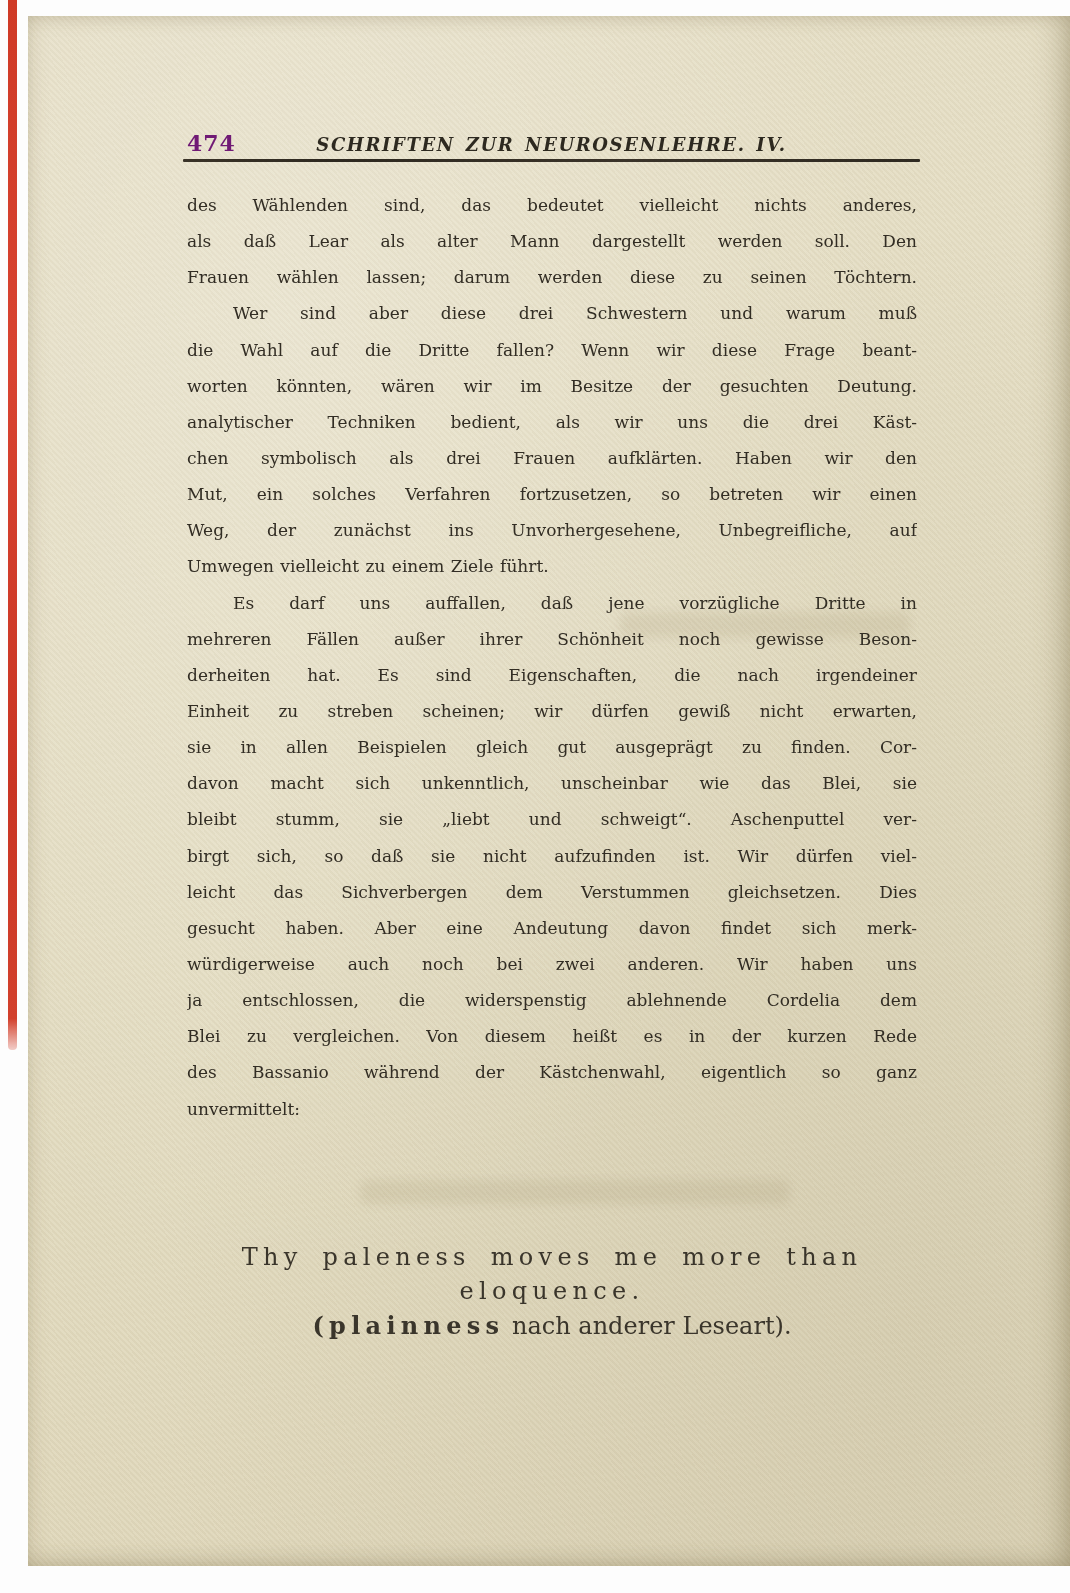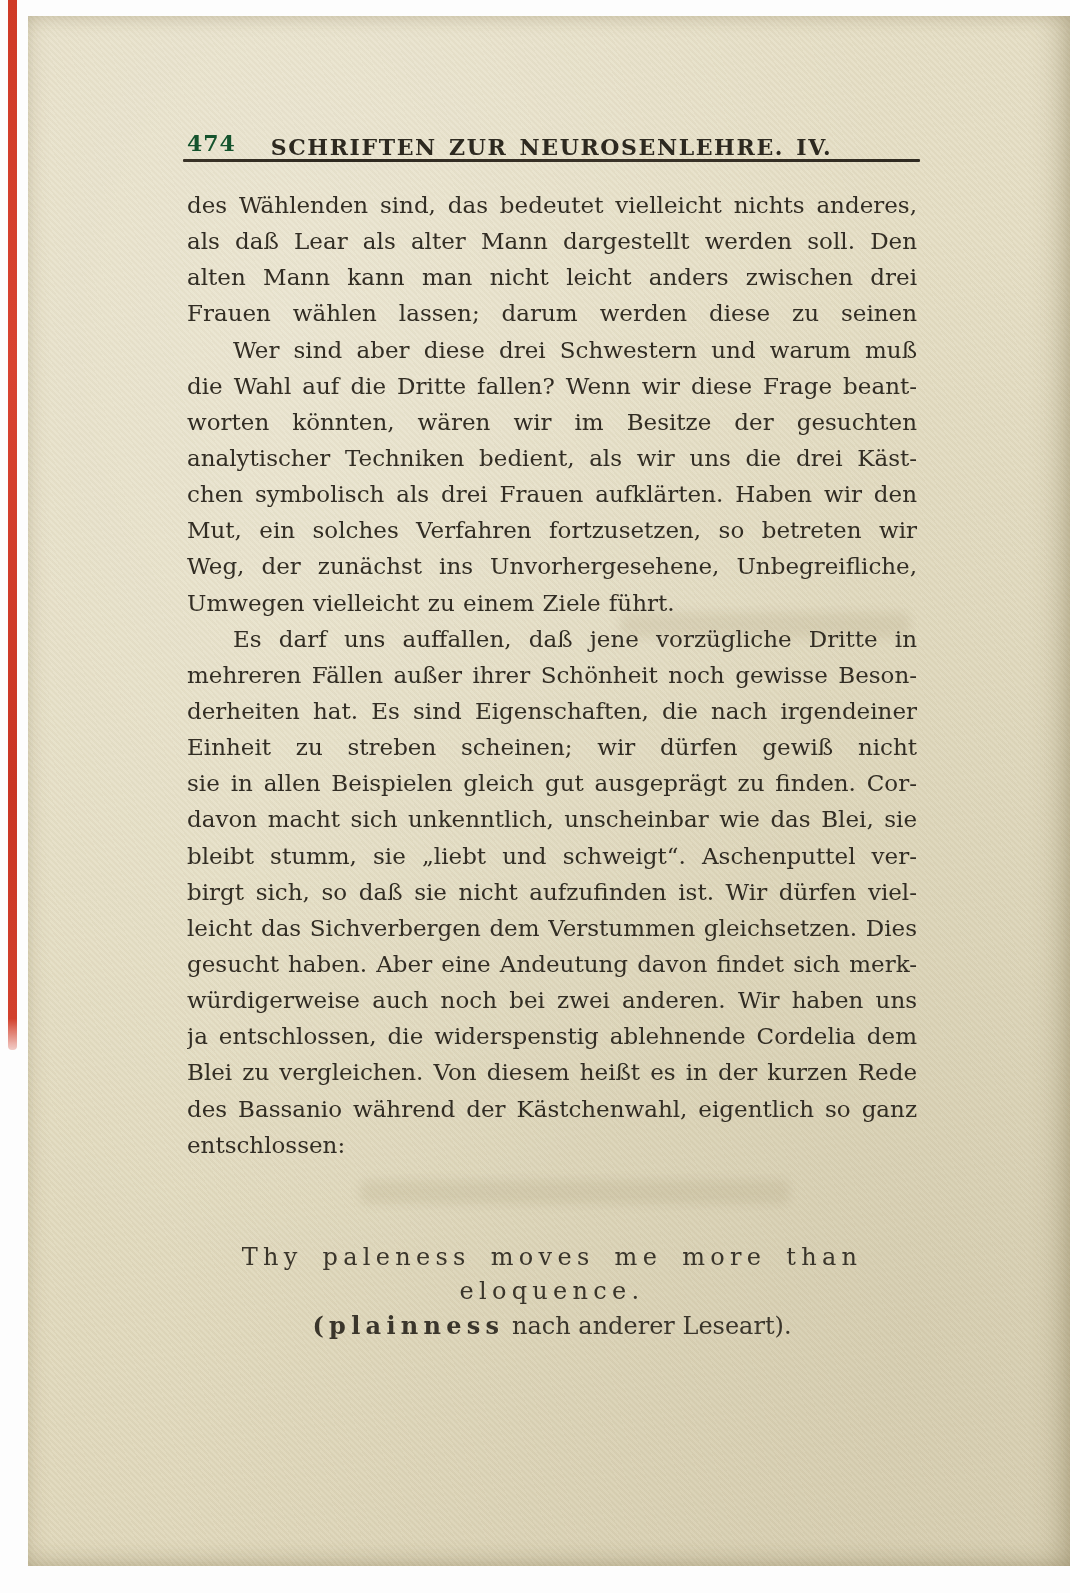--- a/index.html
+++ b/index.html
@@ -33,39 +33,40 @@
     left: 8px; top: 0;
     width: 9px; height: 1050px;
     background: linear-gradient(180deg, #cf3a26 0%, #d84330 35%, #c93523 75%, #d2402c 97%, rgba(210,64,44,0.25) 100%);
     border-radius: 0 0 4px 4px;
     filter: blur(0.4px);
   }
   .header-row { position: absolute; left: 183px; top: 128px; width: 737px; height: 34px; }
   .page-number {
     position: absolute; left: 4px; top: 2px;
     font-size: 22px; font-weight: bold; letter-spacing: 1px;
-    color: #14532d;
+    color: #701a75;
   }
   .running-title {
     position: absolute; left: 0; right: 0; top: 6px;
     text-align: center;
-    font-size: 22px; font-weight: bold; letter-spacing: 1.6px;
+    font-size: 18px; font-weight: bold; letter-spacing: 1.6px;
     word-spacing: 3px;
     color: #2d2920;
+    font-style: italic;
   }
   .header-rule {
     position: absolute; left: 183px; top: 159px;
     width: 737px; height: 3px;
     background: linear-gradient(90deg, #3a3328, #2e2920 20%, #3a3329 60%, #2f2a21);
     border-radius: 1px;
   }
   .bodytext {
     position: absolute; left: 187px; top: 187px; width: 730px;
     color: #322d24;
-    font-size: 23px;
+    font-size: 17px;
   }
   .line {
     height: 36.15px; line-height: 36.15px;
     text-align: justify; text-align-last: justify;
     overflow: hidden;
     word-spacing: 1px;
   }
   .line.indent { text-indent: 46px; }
   .line.lastline { text-align-last: left; }
   .quote {
@@ -103,21 +104,20 @@
 
   <div class="header-row">
     <span class="page-number">474</span>
     <span class="running-title">SCHRIFTEN ZUR NEUROSENLEHRE. IV.</span>
   </div>
   <div class="header-rule"></div>
 
   <div class="bodytext" id="bodytext">
       <div class="line">des Wählenden sind, das bedeutet vielleicht nichts anderes,</div>
       <div class="line">als daß Lear als alter Mann dargestellt werden soll. Den</div>
-      <div class="line">alten Mann kann man nicht leicht anders zwischen drei</div>
       <div class="line">Frauen wählen lassen; darum werden diese zu seinen Töchtern.</div>
       <div class="line indent">Wer sind aber diese drei Schwestern und warum muß</div>
       <div class="line">die Wahl auf die Dritte fallen? Wenn wir diese Frage beant-</div>
       <div class="line">worten könnten, wären wir im Besitze der gesuchten Deutung.</div>
       <div class="line">analytischer Techniken bedient, als wir uns die drei Käst-</div>
       <div class="line">chen symbolisch als drei Frauen aufklärten. Haben wir den</div>
       <div class="line">Mut, ein solches Verfahren fortzusetzen, so betreten wir einen</div>
       <div class="line">Weg, der zunächst ins Unvorhergesehene, Unbegreifliche, auf</div>
       <div class="line lastline">Umwegen vielleicht zu einem Ziele führt.</div>
       <div class="line indent">Es darf uns auffallen, daß jene vorzügliche Dritte in</div>
@@ -127,21 +127,21 @@
       <div class="line">sie in allen Beispielen gleich gut ausgeprägt zu finden. Cor-</div>
       <div class="line">davon macht sich unkenntlich, unscheinbar wie das Blei, sie</div>
       <div class="line">bleibt stumm, sie „liebt und schweigt“. Aschenputtel ver-</div>
       <div class="line">birgt sich, so daß sie nicht aufzufinden ist. Wir dürfen viel-</div>
       <div class="line">leicht das Sichverbergen dem Verstummen gleichsetzen. Dies</div>
       <div class="line">gesucht haben. Aber eine Andeutung davon findet sich merk-</div>
       <div class="line">würdigerweise auch noch bei zwei anderen. Wir haben uns</div>
       <div class="line">ja entschlossen, die widerspenstig ablehnende Cordelia dem</div>
       <div class="line">Blei zu vergleichen. Von diesem heißt es in der kurzen Rede</div>
       <div class="line">des Bassanio während der Kästchenwahl, eigentlich so ganz</div>
-      <div class="line lastline">entschlossen:</div>
+      <div class="line lastline">unvermittelt:</div>
     </div>
 
   <div class="quote">
     <div class="quote-line1">Thy paleness moves me more than eloquence.</div>
     <div class="quote-line2">
       <span class="spaced">(plainness</span><span> nach anderer Leseart).</span>
     </div>
   </div>
 
 </div>

